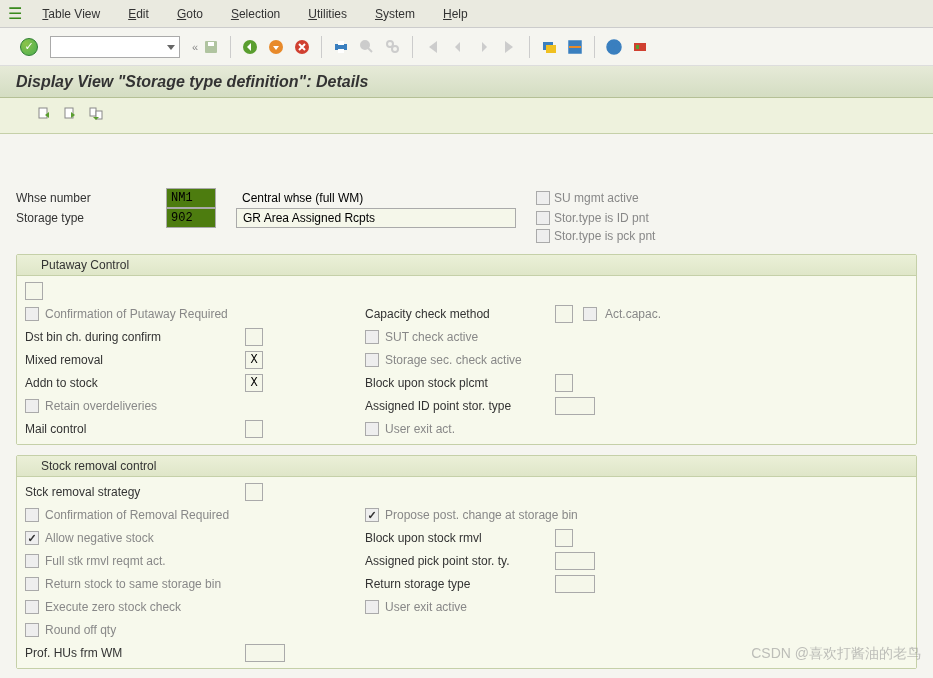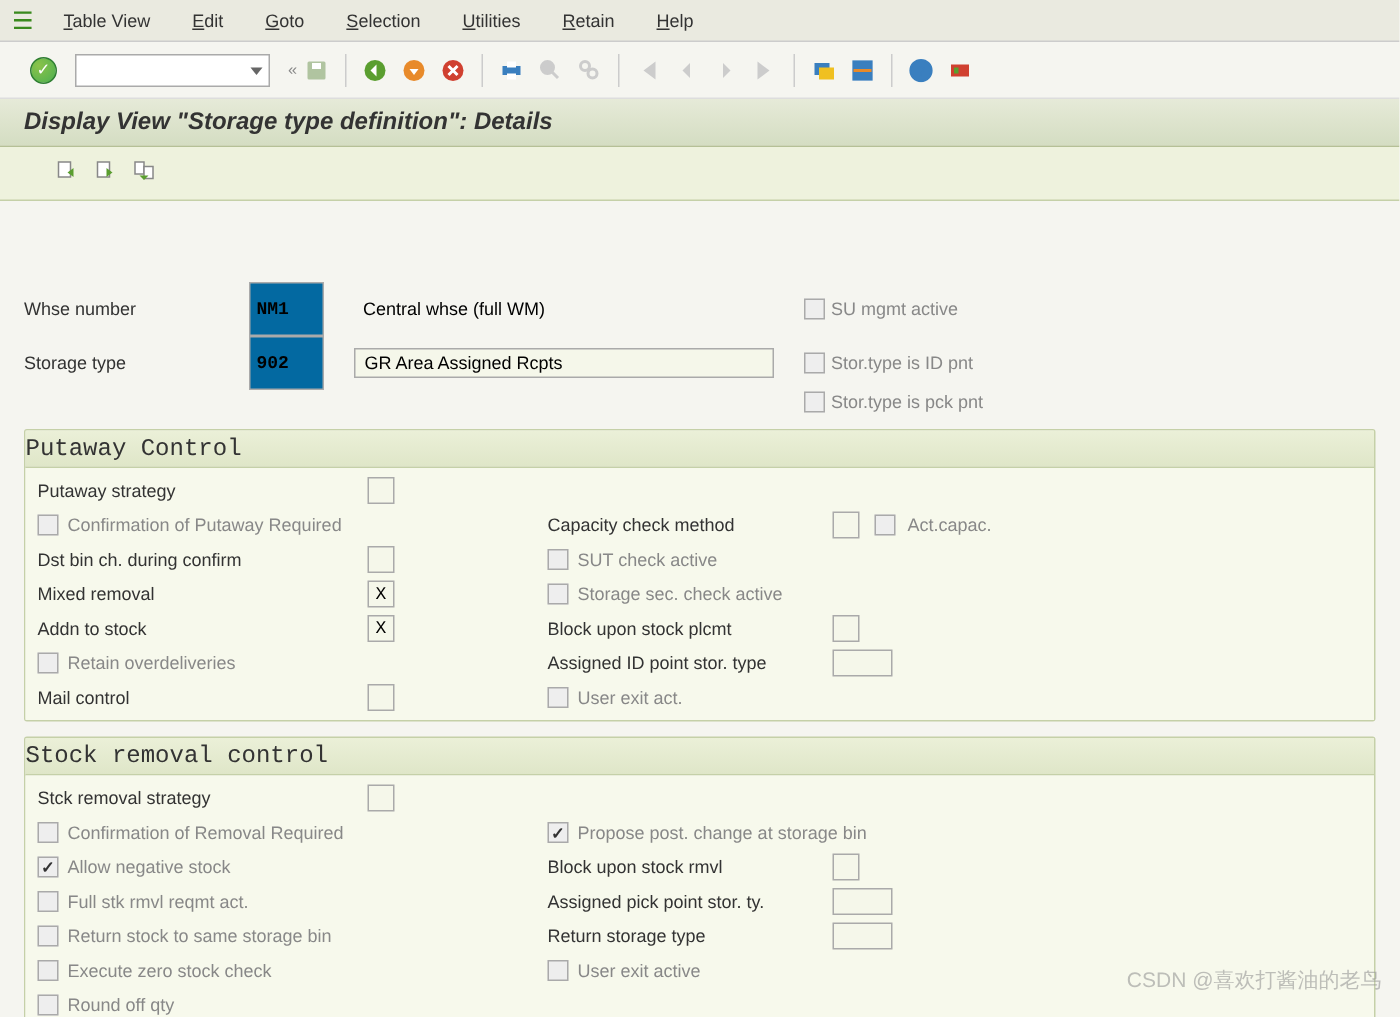--- a/index.html
+++ b/index.html
@@ -20,30 +20,30 @@
     .tb-chevrons { color: #888; font-size: 11px; letter-spacing: -2px; }
     
     .title-bar { background: linear-gradient(#e6ead8, #d4ddc2); height: 32px; display: flex; align-items: center; padding: 0 16px; font-size: 16px; font-weight: bold; font-style: italic; color: #333; border-bottom: 1px solid #b5c096; }
     
     .action-bar { background: #eef2dd; height: 36px; display: flex; align-items: center; padding: 0 36px; gap: 10px; border-bottom: 1px solid #c5d0a8; }
     .action-icon { font-size: 14px; cursor: pointer; }
     
     .content { padding: 6px 16px; }
     .header-grid { display: grid; grid-template-columns: 130px 50px 280px 240px; gap: 0 20px; align-items: center; margin-bottom: 10px; margin-top: 48px; }
     .header-grid .lbl { color: #333; padding: 2px 0; }
-    .header-grid .short-val { height: 36px; border: 1px solid #aaa; background: #0369a1; padding: 2px 4px; font-family: 'Courier New', monospace; font-size: 12px; display: flex; align-items: center; font-weight: bold; }
+    .header-grid .short-val { height: 20px; border: 1px solid #aaa; background: #4d7c0f; padding: 2px 4px; font-family: 'Courier New', monospace; font-size: 12px; display: flex; align-items: center; }
     .header-grid .long-val { height: 20px; border: 1px solid #aaa; background: #f5f7ea; padding: 2px 6px; display: flex; align-items: center; }
     .nolborder { border: none !important; background: transparent !important; }
     
     .chk-row { display: flex; align-items: center; gap: 4px; color: #888; padding: 1px 0; }
     .chk-row .chk { width: 14px; height: 14px; border: 1px solid #aaa; background: white; display: inline-flex; align-items: center; justify-content: center; }
     .chk.dis { background: #eee; }
     
     .group { border: 1px solid #c5d0a8; margin-bottom: 10px; border-radius: 2px; }
-    .group-title { background: linear-gradient(#ebf0d8, #dfe6c8); padding: 3px 0; color: #333; border-bottom: 1px solid #c5d0a8; font-size: 16px; font-family: Liberation Mono, monospace; }
+    .group-title { background: linear-gradient(#ebf0d8, #dfe6c8); padding: 3px 24px; color: #333; border-bottom: 1px solid #c5d0a8; font-size: 12px; }
     .group-body { background: #f7f9ec; padding: 4px 8px; display: grid; grid-template-columns: 320px 350px; gap: 0 20px; }
     .col { display: flex; flex-direction: column; gap: 1px; }
     
     .field-row { display: flex; align-items: center; height: 22px; }
     .field-row .flbl { width: 220px; color: #333; }
     .field-row .flbl.dis { color: #888; }
     .field-row .finput { width: 18px; height: 18px; border: 1px solid #aaa; background: #f5f7ea; display: flex; align-items: center; justify-content: center; font-family: 'Courier New', monospace; }
     .field-row .fwide { width: 40px; height: 18px; border: 1px solid #aaa; background: #f5f7ea; }
     .field-row .chkbx { width: 14px; height: 14px; border: 1px solid #aaa; background: white; margin-right: 6px; display: inline-flex; align-items: center; justify-content: center; }
     .field-row .chkbx.dis { background: #eee; }
@@ -63,21 +63,21 @@
 <body>
 
 <div class="menu-bar">
   <span class="menu-icon">☰</span>
   <div class="menu-items">
     <span class="menu-item">Table View</span>
     <span class="menu-item">Edit</span>
     <span class="menu-item">Goto</span>
     <span class="menu-item">Selection</span>
     <span class="menu-item">Utilities</span>
-    <span class="menu-item">Retain</span>
+    <span class="menu-item">System</span>
     <span class="menu-item">Help</span>
   </div>
 </div>
 
 <div class="toolbar">
   <span class="tb-check">✓</span>
   <div class="tb-combo"></div>
   <span class="tb-chevrons">«</span>
   <span class="tb-btn">
       <svg class="ico" viewBox="0 0 16 16">
@@ -216,21 +216,20 @@
         <span class="chk dis"></span>
         <span>Stor.type is pck pnt</span>
       </div>
   </div>
 
   <div class="group">
     <div class="group-title">Putaway Control</div>
     <div class="group-body">
       <div class="col">
         <div class="field-row">
-            <span class="flbl">Putaway strategy</span>
             <span class="finput"></span>
           </div>
         <div class="field-row dis">
             <span class="chkbx dis"></span>
             <span class="flbl dis">Confirmation of Putaway Required</span>
           </div>
         <div class="field-row">
             <span class="flbl">Dst bin ch. during confirm</span>
             <span class="finput"></span>
           </div>

